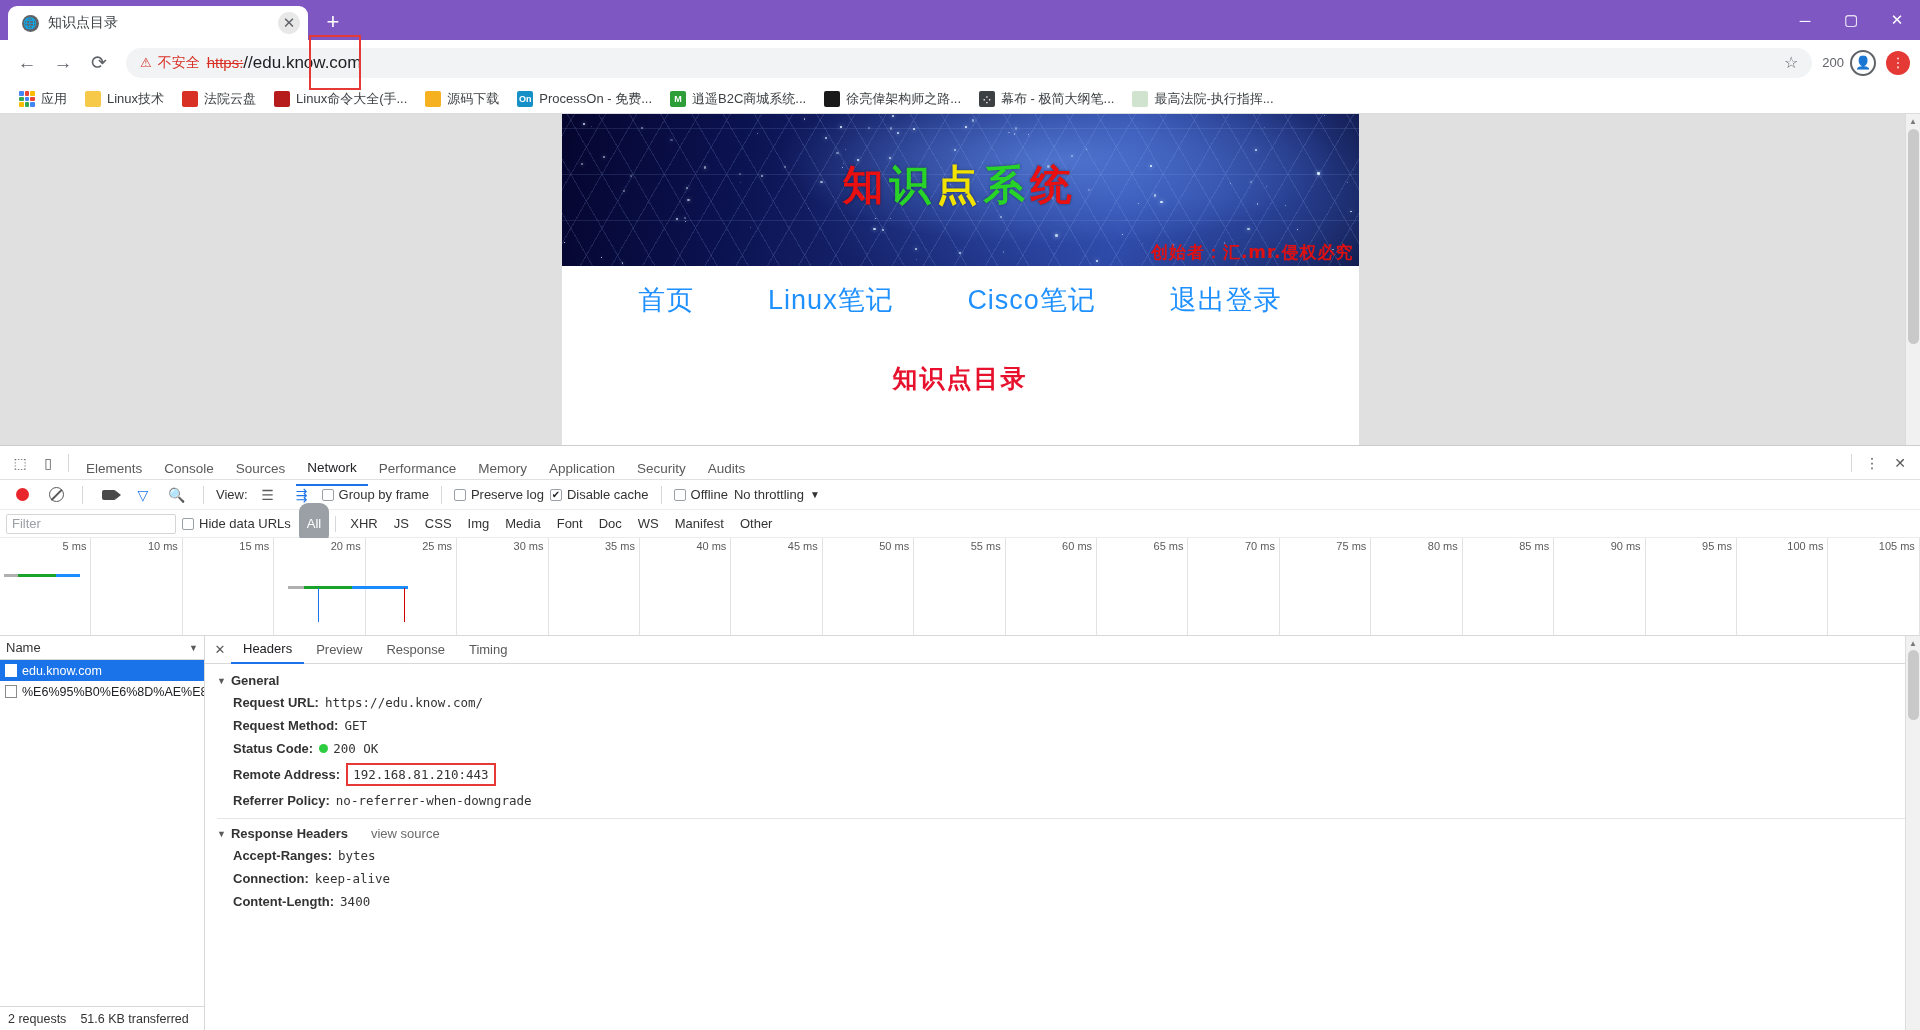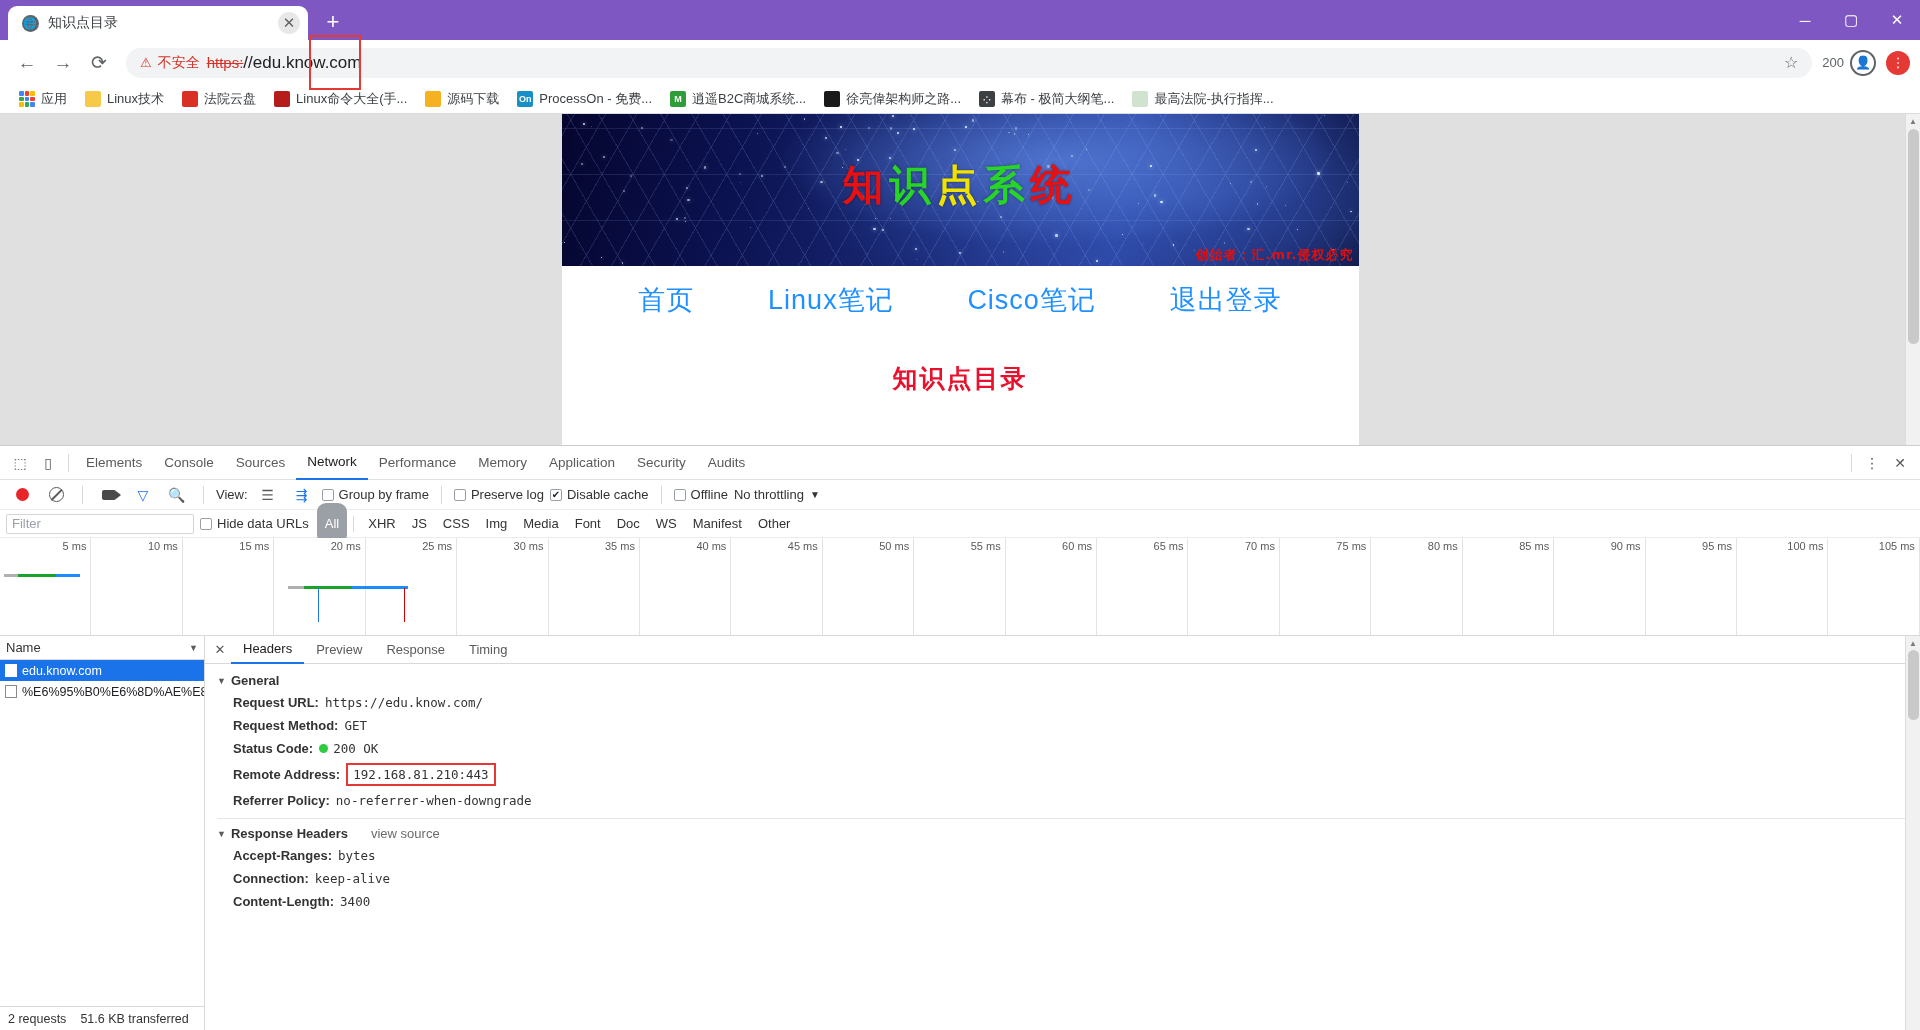--- a/index.html
+++ b/index.html
@@ -122,21 +122,21 @@
   .stars{ position:absolute; inset:0; }
   .stars i{ position:absolute; background:#dff0ff; border-radius:50%; box-shadow:0 0 4px #bfe0ff; }
   .banner-title{
     position:absolute; left:0; right:0; top:44px; text-align:center;
     font-size:41px; font-weight:bold; letter-spacing:6px;
     font-family:"DejaVu Sans", sans-serif;
   }
   .banner-title span{ text-shadow:0 0 3px rgba(0,0,0,.4); }
   .watermark{
     position:absolute; right:5px; bottom:2px; color:#e01010;
-    font-size:13px; font-weight:bold; letter-spacing:1px;
+    font-size:17px; font-weight:bold; letter-spacing:1px;
     font-family:"DejaVu Sans", sans-serif;
   }
   .navbar{
     display:flex; justify-content:space-around; align-items:center;
     padding:16px 40px 14px 40px;
   }
   .navbar a{
     color:#1e90ff; font-size:27px; text-decoration:none; letter-spacing:1px;
   }
   .page-h1{
@@ -159,21 +159,21 @@
     height:585px; background:#fff; border-top:1px solid #cdcdcd;
     display:flex; flex-direction:column;
   }
   .dt-topbar{
     height:34px; display:flex; align-items:center; padding:0 6px;
     border-bottom:1px solid #e0e0e0; flex:none;
   }
   .dt-icobtn{ width:28px;height:26px;display:flex;align-items:center;justify-content:center;
     color:#5a5a5a;font-size:14px;}
   .dt-sep{ width:1px;height:18px;background:#d8d8d8;margin:0 6px;}
-  .dt-tabs{ display:flex; align-items:center; height:22px; }
+  .dt-tabs{ display:flex; height:22px; }
   .dt-tab{
     padding:0 11px; height:34px; display:flex; align-items:center;
     font-size:13.5px; color:#5a5a5a; white-space:nowrap;
   }
   .dt-tab.active{ color:#202124; border-bottom:2px solid #1a73e8; }
   .dt-right{ margin-left:auto; display:flex; align-items:center; }
 
   .dt-filterbar{
     height:30px; display:flex; align-items:center; padding:0 8px; gap:6px;
     border-bottom:1px solid #ececec; flex:none;
@@ -193,21 +193,21 @@
   .cb.on{ background:#fff; }
   .cb.on:after{ content:"✔"; font-size:10px; color:#202124; line-height:1;}
   .chipbar{ display:flex;align-items:center;gap:5px;}
   .throttle{ font-size:13px;color:#333;}
 
   .dt-filterrow{
     height:28px; display:flex; align-items:center; border-bottom:1px solid #ececec;
     flex:none; font-size:13px;
   }
   .filter-input{
-    width:188px; height:20px; margin:0 6px; padding:0 5px;
+    width:170px; height:20px; margin:0 6px; padding:0 5px;
     border:1px solid #d5d5d5; border-radius:2px; color:#9aa0a6; font-size:13px;
     display:flex; align-items:center;
   }
   .types{ display:flex; align-items:center; gap:0px; }
   .type{ padding:13px 8px; font-size:13px; color:#333; border-radius:9px; }
   .type.active{ background:#9aa0a6; color:#fff; }
   .vdiv{ width:1px;height:16px;background:#d8d8d8;margin:0 6px;}
 
   
   .timeline{

